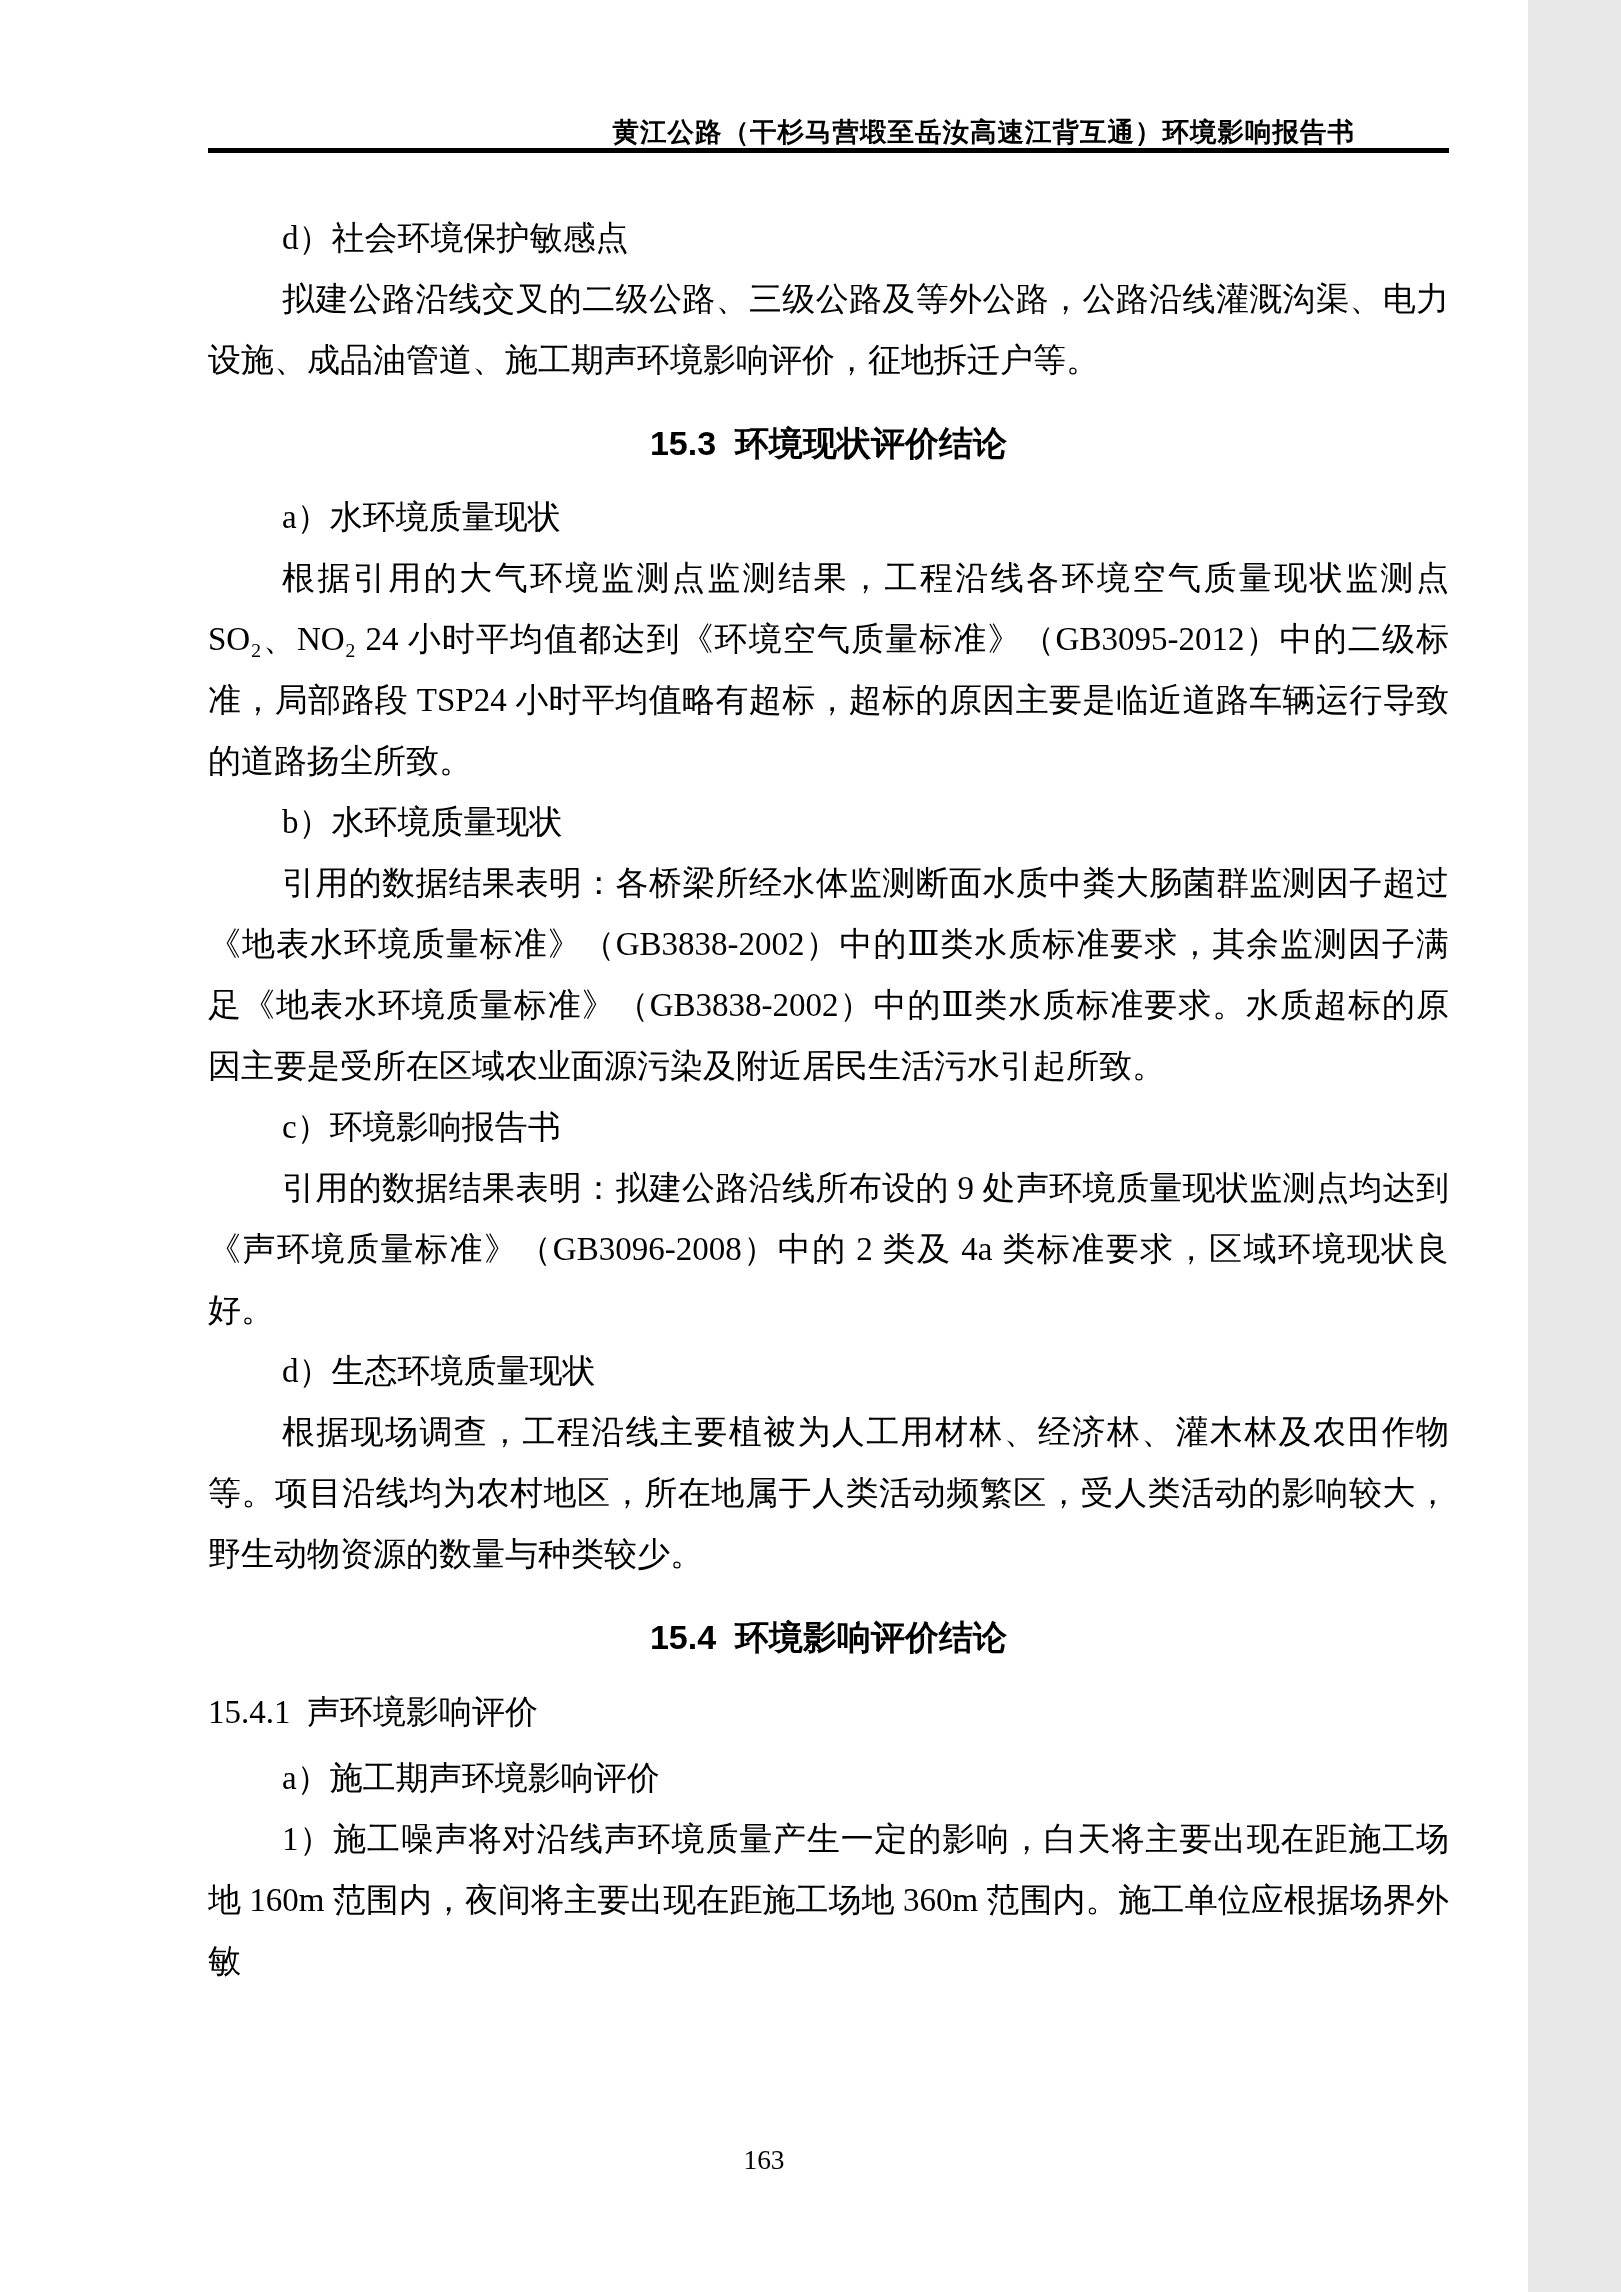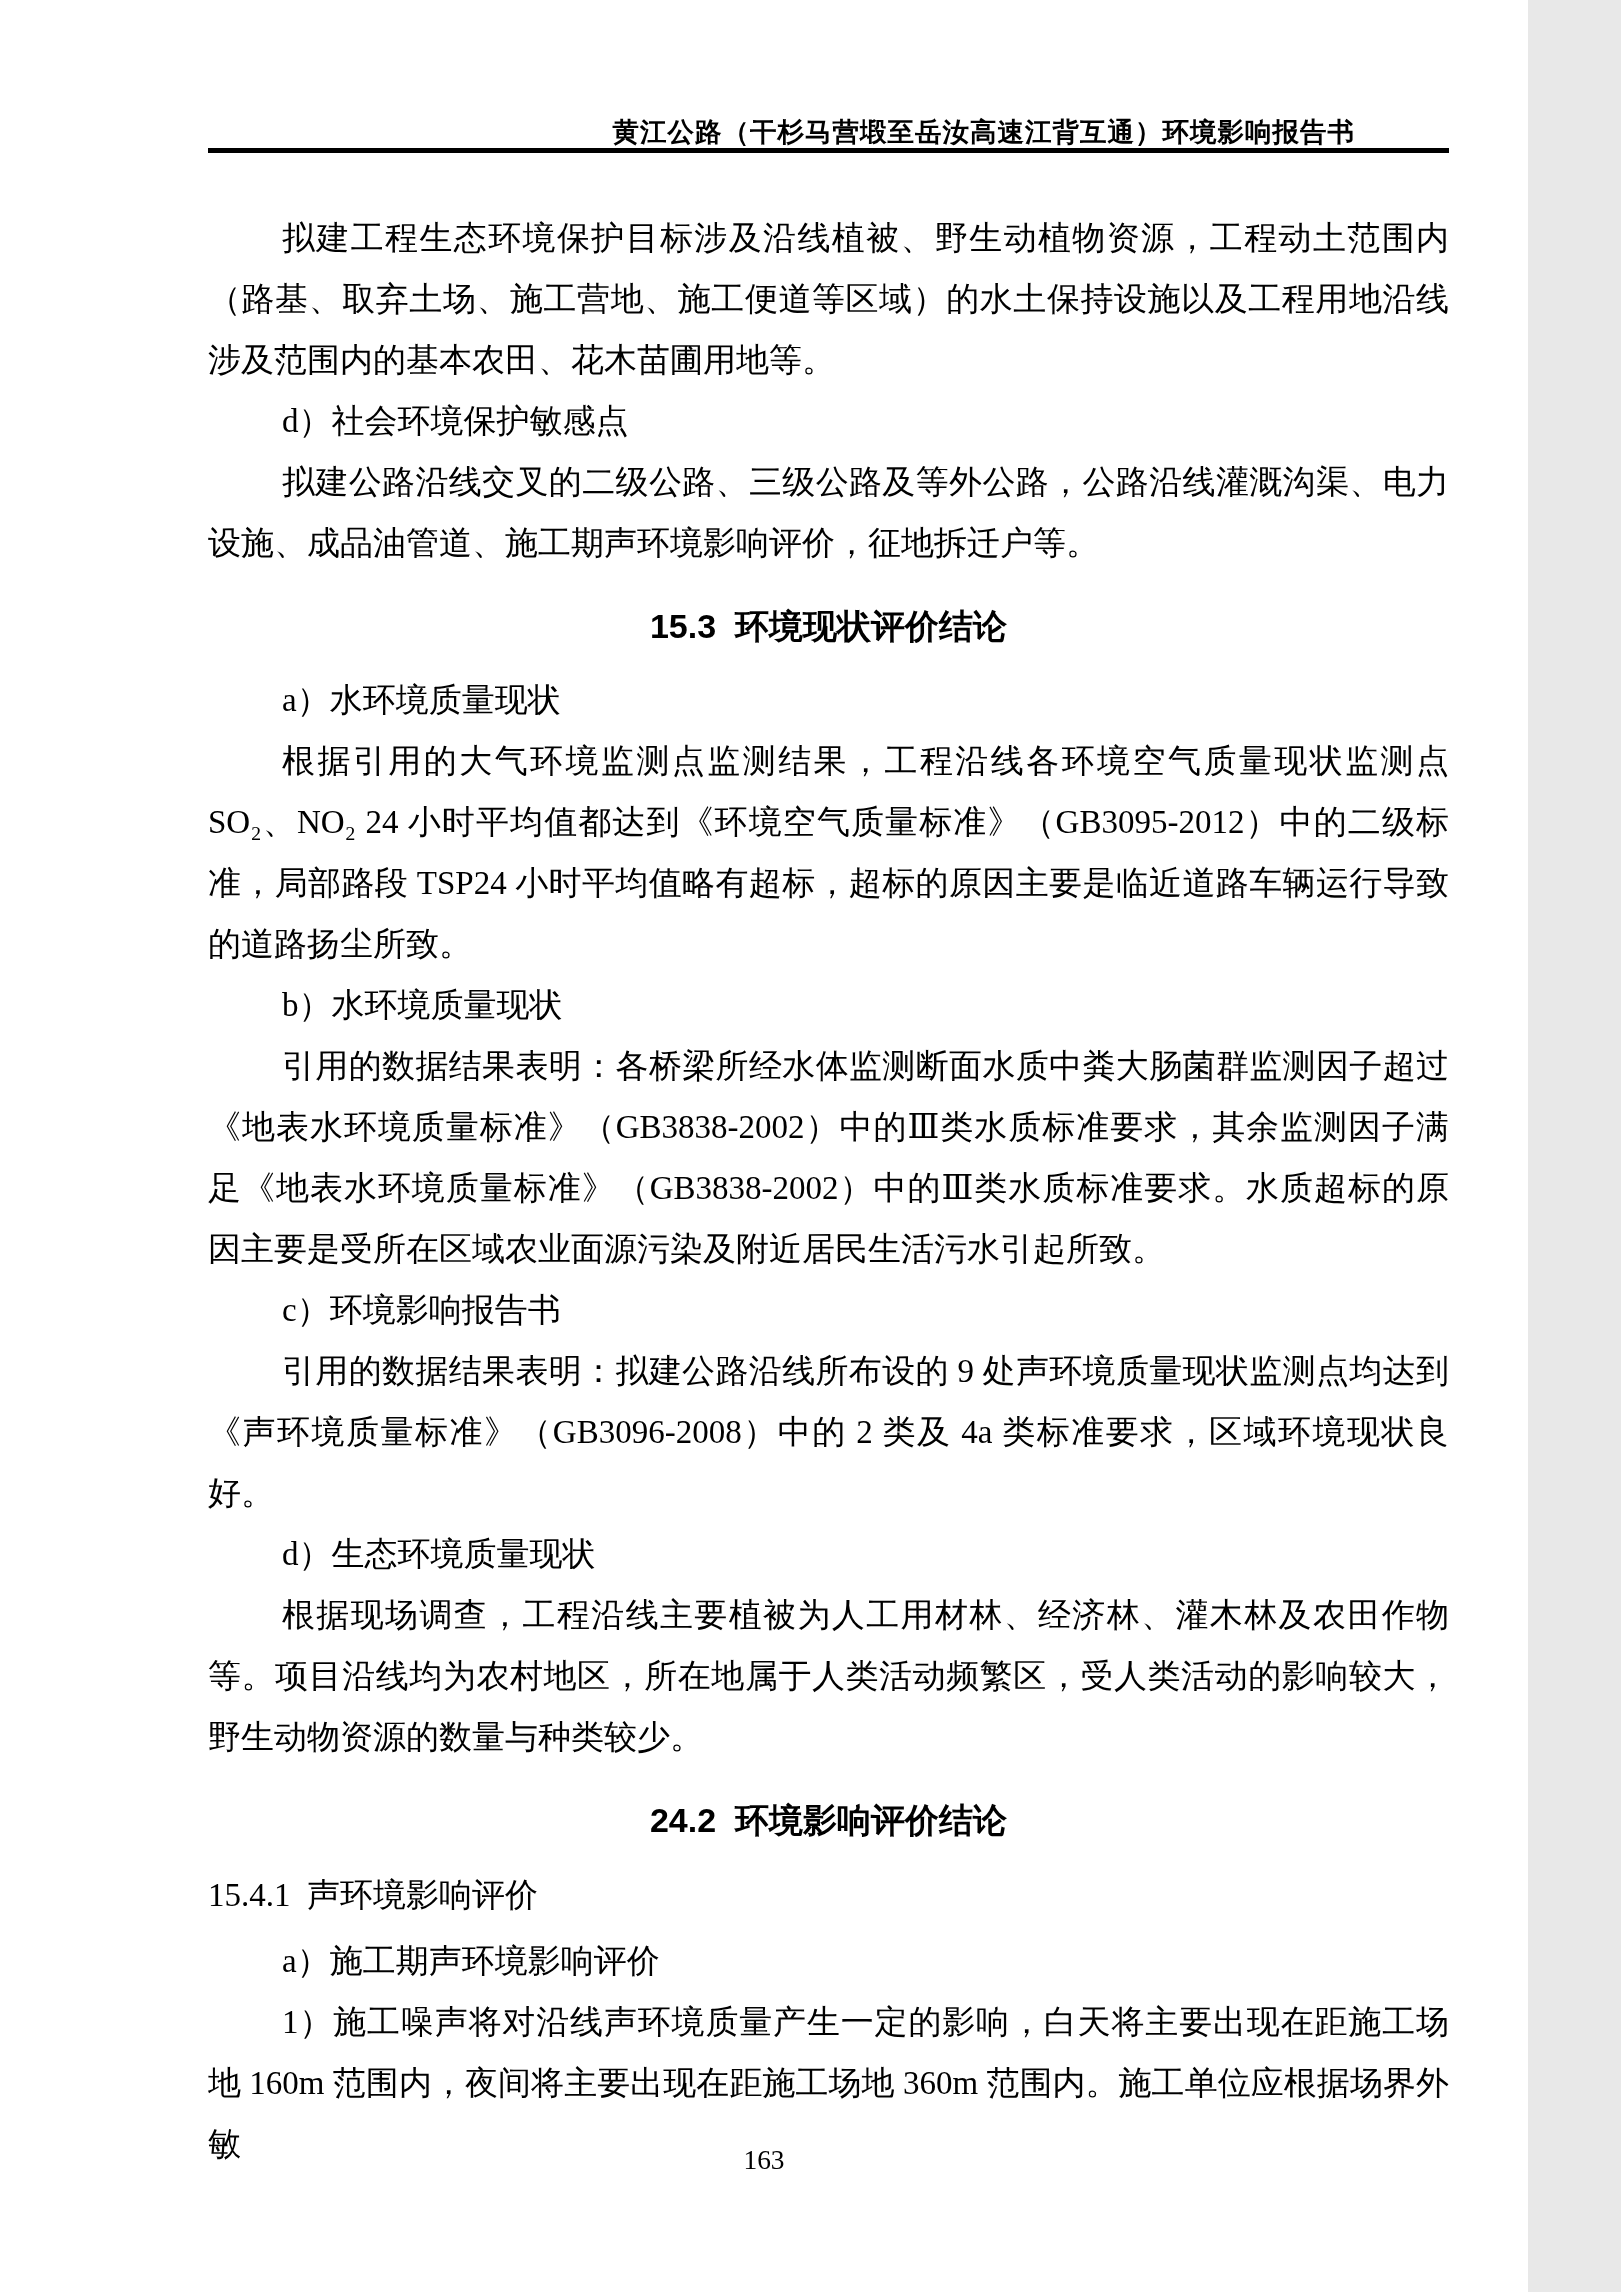--- a/index.html
+++ b/index.html
@@ -69,33 +69,32 @@
 </head>
 <body>
 
 <div class="page">
 
   <div class="header-title">黄江公路（干杉马营塅至岳汝高速江背互通）环境影响报告书</div>
 
   <div class="header-rule"></div>
 
   <div class="content">
-    <p class="block-body">拟建工程生态环境保护目标涉及沿线植被、野生动植物资源，工程动土范围内（路基、取弃土场、施工营地、施工便道等区域）的水土保持设施以及工程用地沿线涉及范围内的基本农田、花木苗圃用地等。</p>
     <p class="block-label">d）社会环境保护敏感点</p>
     <p class="block-body">拟建公路沿线交叉的二级公路、三级公路及等外公路，公路沿线灌溉沟渠、电力设施、成品油管道、施工期声环境影响评价，征地拆迁户等。</p>
     <p class="heading1">15.3  环境现状评价结论</p>
     <p class="block-label">a）水环境质量现状</p>
     <p class="block-body">根据引用的大气环境监测点监测结果，工程沿线各环境空气质量现状监测点SO₂、NO₂ 24 小时平均值都达到《环境空气质量标准》（GB3095-2012）中的二级标准，局部路段 TSP24 小时平均值略有超标，超标的原因主要是临近道路车辆运行导致的道路扬尘所致。</p>
     <p class="block-label">b）水环境质量现状</p>
     <p class="block-body">引用的数据结果表明：各桥梁所经水体监测断面水质中粪大肠菌群监测因子超过《地表水环境质量标准》（GB3838-2002）中的Ⅲ类水质标准要求，其余监测因子满足《地表水环境质量标准》（GB3838-2002）中的Ⅲ类水质标准要求。水质超标的原因主要是受所在区域农业面源污染及附近居民生活污水引起所致。</p>
     <p class="block-label">c）环境影响报告书</p>
     <p class="block-body">引用的数据结果表明：拟建公路沿线所布设的 9 处声环境质量现状监测点均达到《声环境质量标准》（GB3096-2008）中的 2 类及 4a 类标准要求，区域环境现状良好。</p>
     <p class="block-label">d）生态环境质量现状</p>
     <p class="block-body">根据现场调查，工程沿线主要植被为人工用材林、经济林、灌木林及农田作物等。项目沿线均为农村地区，所在地属于人类活动频繁区，受人类活动的影响较大，野生动物资源的数量与种类较少。</p>
-    <p class="heading1">24.2  环境影响评价结论</p>
+    <p class="heading1">15.4  环境影响评价结论</p>
     <p class="heading2">15.4.1  声环境影响评价</p>
     <p class="block-label">a）施工期声环境影响评价</p>
     <p class="block-body">1）施工噪声将对沿线声环境质量产生一定的影响，白天将主要出现在距施工场地 160m 范围内，夜间将主要出现在距施工场地 360m 范围内。施工单位应根据场界外敏</p>
   </div>
 
   <div class="page-number">163</div>
 
 </div>
 
 

